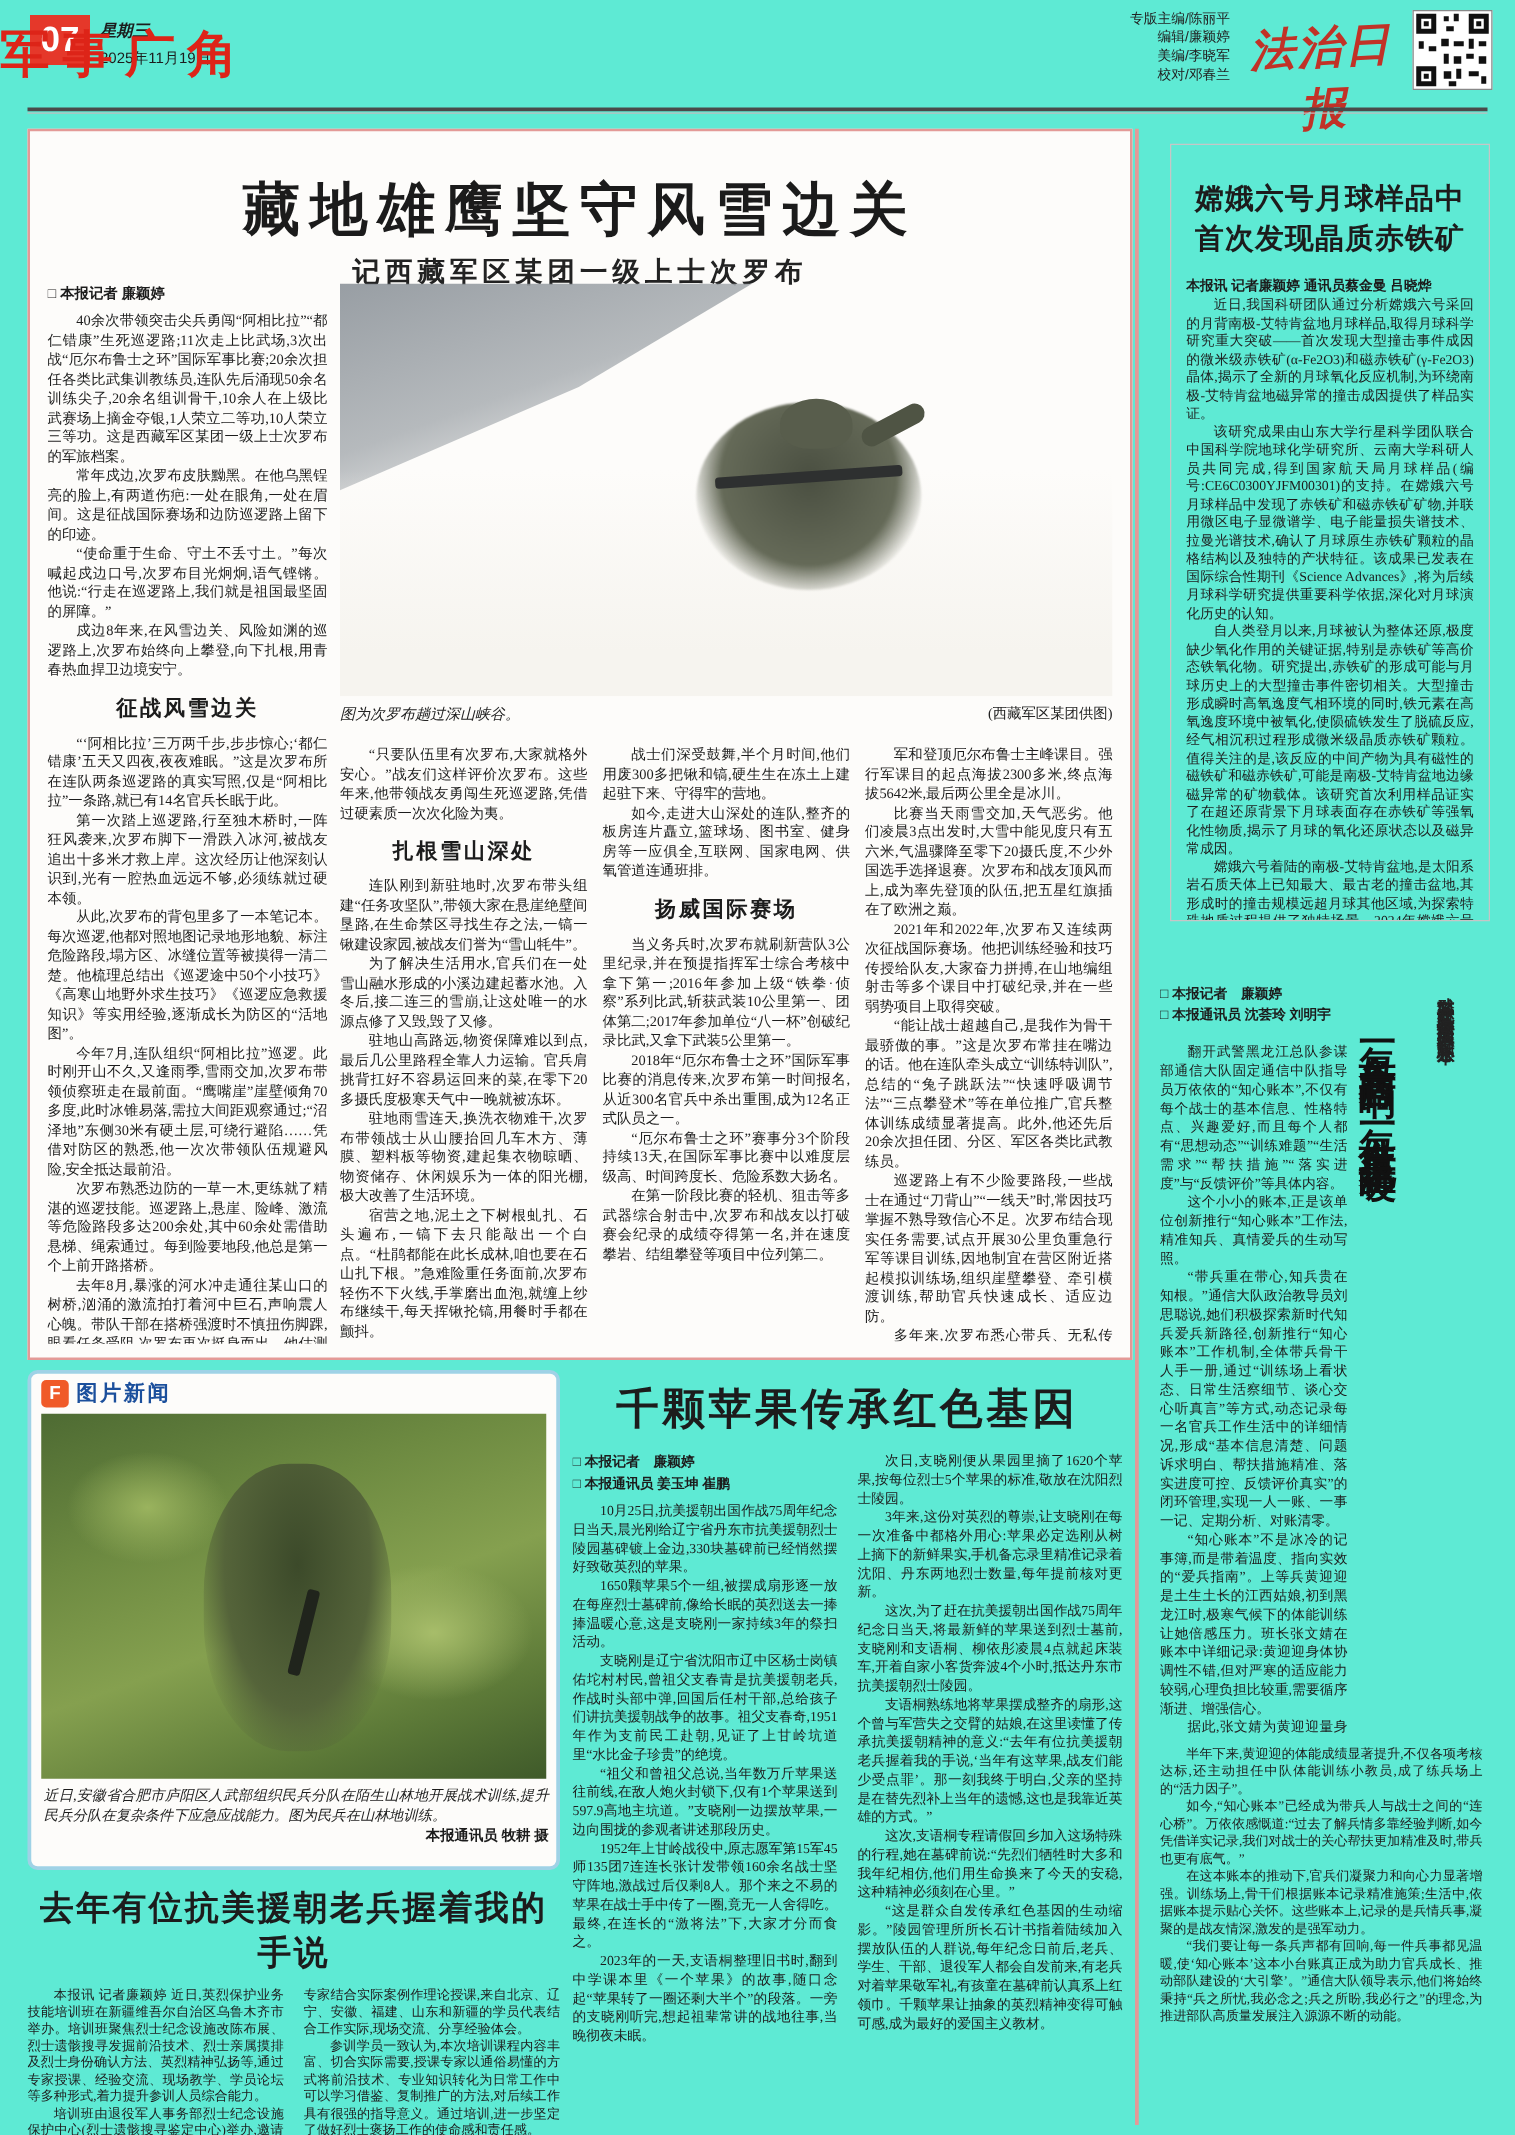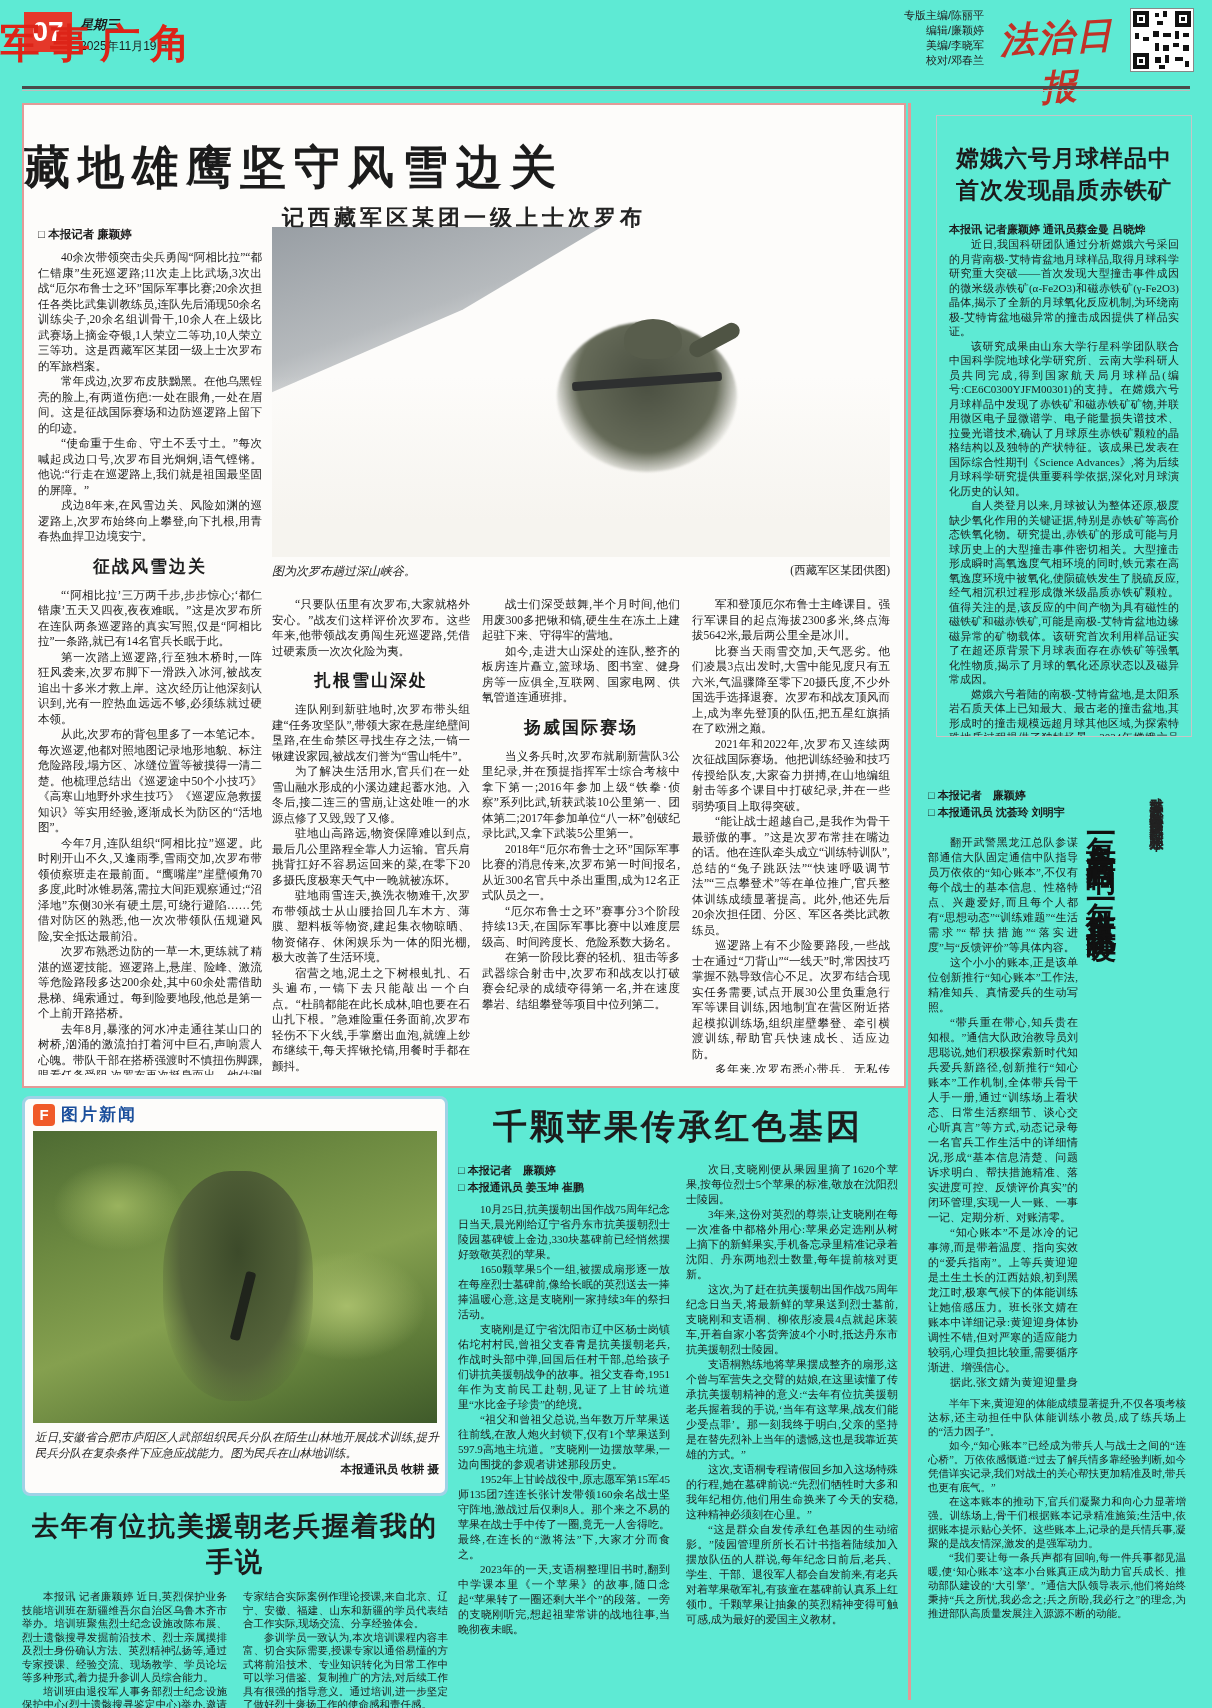--- a/index.html
+++ b/index.html
@@ -12,21 +12,21 @@
   .hdr-weekday { font-size:13px; font-weight:bold;font-style:italic; }
   .hdr-date { font-size:12px; margin-top:4px; }
   .hdr-section { position:absolute; left:0; right:0; top:16px; text-align:left; color:#dd2418; font-family:Liberation Mono, monospace; font-weight:900; font-size:40px; letter-spacing:10px; }
   .hdr-credits { position:absolute; right:228px; top:8px; text-align:right; font-size:11px; line-height:15px; font-family:"Liberation Sans",sans-serif; color:#222; }
   .hdr-masthead { position:absolute; right:88px; top:14px; width:132px; color:#c13227; font-size:36px; font-weight:bold; font-style:italic; font-family:"Liberation Serif",serif; transform:rotate(-3deg); letter-spacing:2px; text-align:center; }
   .hdr-qr { position:absolute; right:18px; top:8px; width:64px; height:64px; background:#fff; border:1px solid #888; }
   .hdr-rule { position:absolute; left:22px; right:22px; top:86px; border-top:3px solid #4a4a4a; border-bottom:1px solid #bdbdbd; height:5px; }
 
   
   .main-box { position:absolute; left:22px; top:103px; width:884px; height:985px; border:2px solid #e39a97; background:#fdfcfa; }
-  .main-title { position:absolute; top:32px; left:0; right:0; text-align:left; font-family:"Liberation Sans",sans-serif; font-weight:900; font-size:46px; letter-spacing:8px; color:#1b1b1b; }
+  .main-title { position:absolute; top:32px; left:0; right:0; text-align:center; font-family:"Liberation Sans",sans-serif; font-weight:900; font-size:46px; letter-spacing:8px; color:#1b1b1b; }
   .main-subtitle { position:absolute; top:98px; left:0; right:0; text-align:center; font-family:"Liberation Sans",sans-serif; font-weight:bold; font-size:22px; letter-spacing:4px; color:#222; }
   .byline { font-family:"Liberation Sans",sans-serif; font-weight:bold; font-size:11.5px; margin-bottom:8px; }
   .col-text p { font-size:11.5px; line-height:15.5px; text-align:justify; text-indent:2em; }
   .subhead { font-family:"Liberation Sans",sans-serif; font-weight:bold; font-size:17px; text-align:center; margin:10px 0; letter-spacing:2px; }
   .main-col1 { position:absolute; left:14px; top:122px; width:224px; height:848px; overflow:hidden; }
   .main-photo { position:absolute; left:248px; top:122px; width:618px; height:330px; overflow:hidden;
     background:linear-gradient(175deg,#d3d8dc 0%,#e4e7e9 28%,#efedе8 55%,#f5f3ee 100%); }
   .mp-rock { position:absolute; left:-40px; top:-30px; width:420px; height:250px; background:linear-gradient(160deg,#7b838b 0%,#a9aeb2 45%, rgba(220,223,226,0) 75%); clip-path:polygon(0 0,100% 0,55% 45%,0 85%); opacity:.85; }
   .mp-snow { position:absolute; right:0; bottom:0; width:100%; height:55%; background:linear-gradient(0deg,#f6f4ef 20%, rgba(246,244,239,0) 100%); }
   .mp-soldier { position:absolute; left:285px; top:95px; width:180px; height:150px; background:radial-gradient(ellipse at 50% 40%, #4a4f41 0%, #656a58 55%, rgba(120,124,110,0) 75%); border-radius:50%; filter:blur(1px); }

